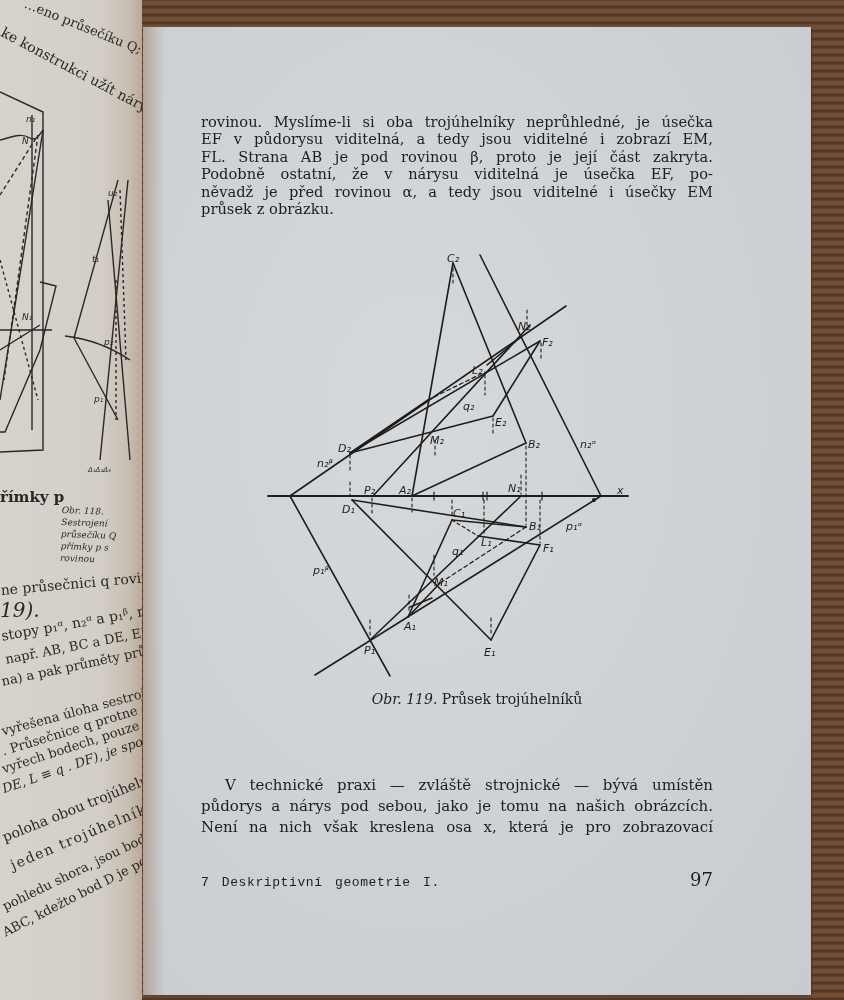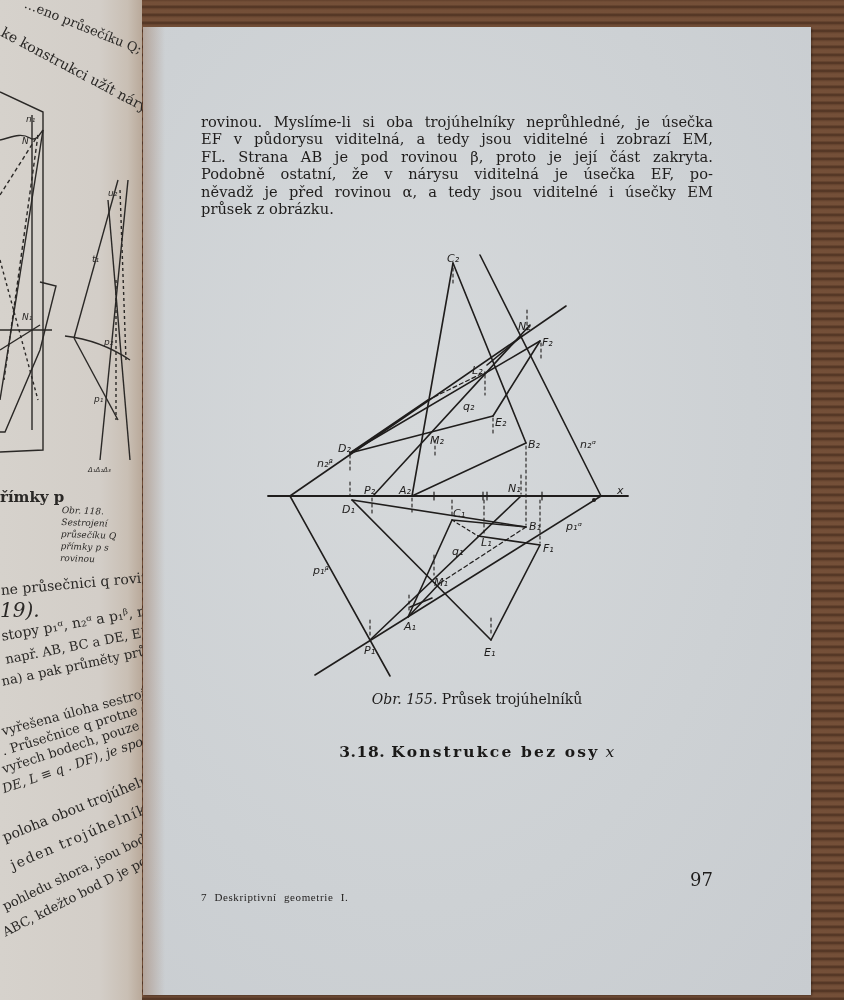--- a/index.html
+++ b/index.html
@@ -54,22 +54,22 @@
       position: absolute; left: 58px; top: 748px; width: 512px;
       font-family: "DejaVu Serif", serif; font-size: 15px; line-height: 21px; color: #1f1d1c;
     }
     .para2 .line { display: block; text-align: justify; text-align-last: justify; white-space: nowrap; }
     .para2 .line.indent { padding-left: 24px; }
     .footer {
       position: absolute; left: 58px; width: 512px; top: 842px; height: 24px;
       color: #1f1d1c;
     }
     .footer .sig {
-      position: absolute; left: 0; top: 22px; font-family: Liberation Serif, serif;
-      font-size: 11px; letter-spacing: 0.6px; word-spacing: 4px;
+      position: absolute; left: 0; top: 6px; font-family: Liberation Mono, monospace;
+      font-size: 13px; letter-spacing: 0.6px; word-spacing: 4px;
     }
     .footer .pageno {
       position: absolute; right: 0; top: 0; font-family: "DejaVu Serif", serif; font-size: 18px;
     }
     svg text { font-family: "DejaVu Sans", sans-serif; font-style: italic; }
   </style>
 </head>
 <body>
 
 <div class="left-page">
@@ -239,28 +239,28 @@
       <text x="452" y="555">q₁</text>
       <text x="313" y="574">p₁ᵝ</text>
       <text x="434" y="586">M₁</text>
       <text x="404" y="630">A₁</text>
       <text x="364" y="654">P₁</text>
       <text x="484" y="656">E₁</text>
     </g>
   </svg>
 
   <div class="caption">
-    <span class="it">Obr. 155.</span>
+    <span class="it">Obr. 119.</span>
     <span>Průsek trojúhelníků</span>
   </div>
 
-  <div class="section-title">
-    <span>3.18.</span>
-    <span class="sp">Konstrukce bez osy</span>
-    <span class="it" style="font-weight:normal;">x</span>
-  </div>
-
+
+  <div class="para2">
+    <span class="line indent">V technické praxi — zvláště strojnické — bývá umístěn</span>
+    <span class="line">půdorys a nárys pod sebou, jako je tomu na našich obrázcích.</span>
+    <span class="line">Není na nich však kreslena osa x, která je pro zobrazovací</span>
+  </div>
 
   <div class="footer">
     <span class="sig">7 Deskriptivní geometrie I.</span>
     <span class="pageno">97</span>
   </div>
 </div>
 
 </body></html>

